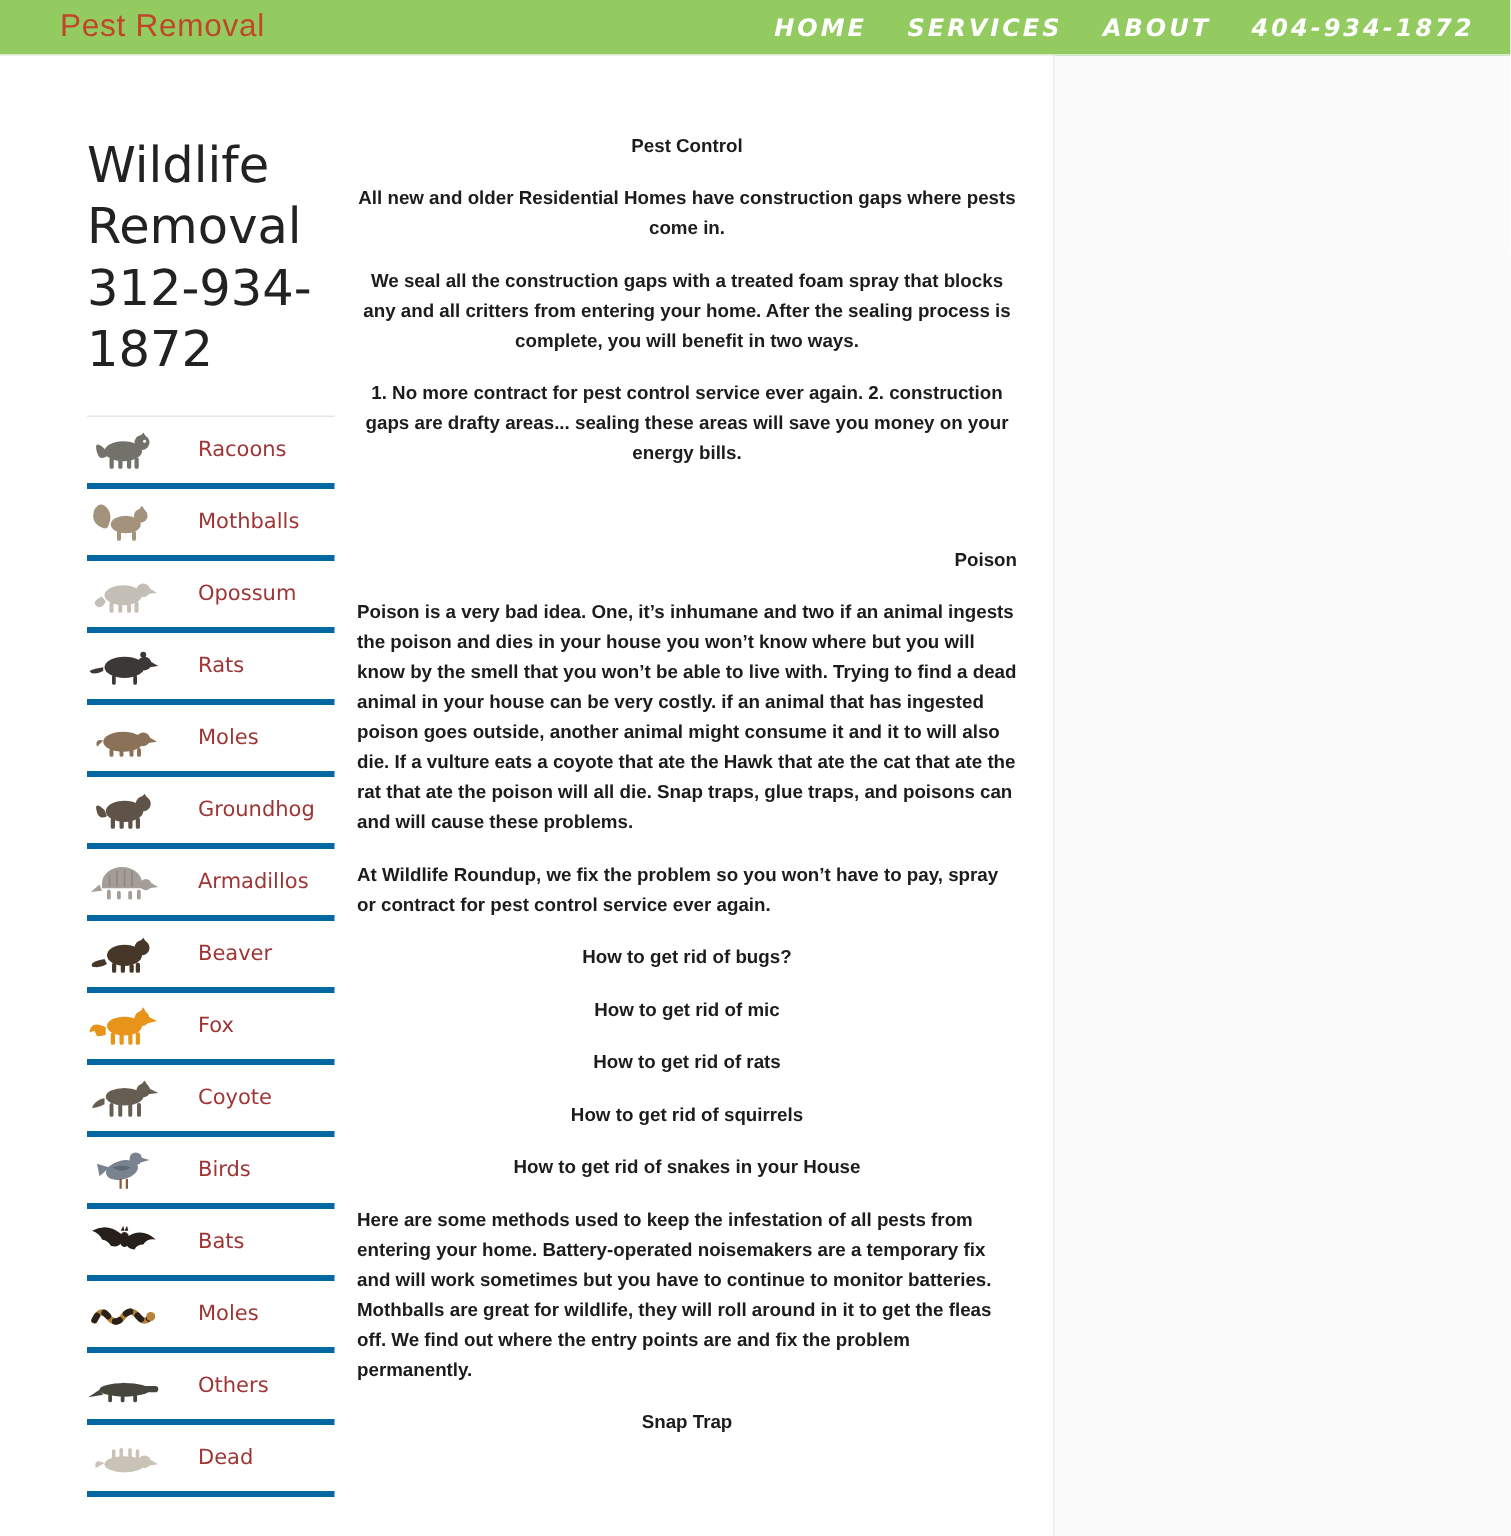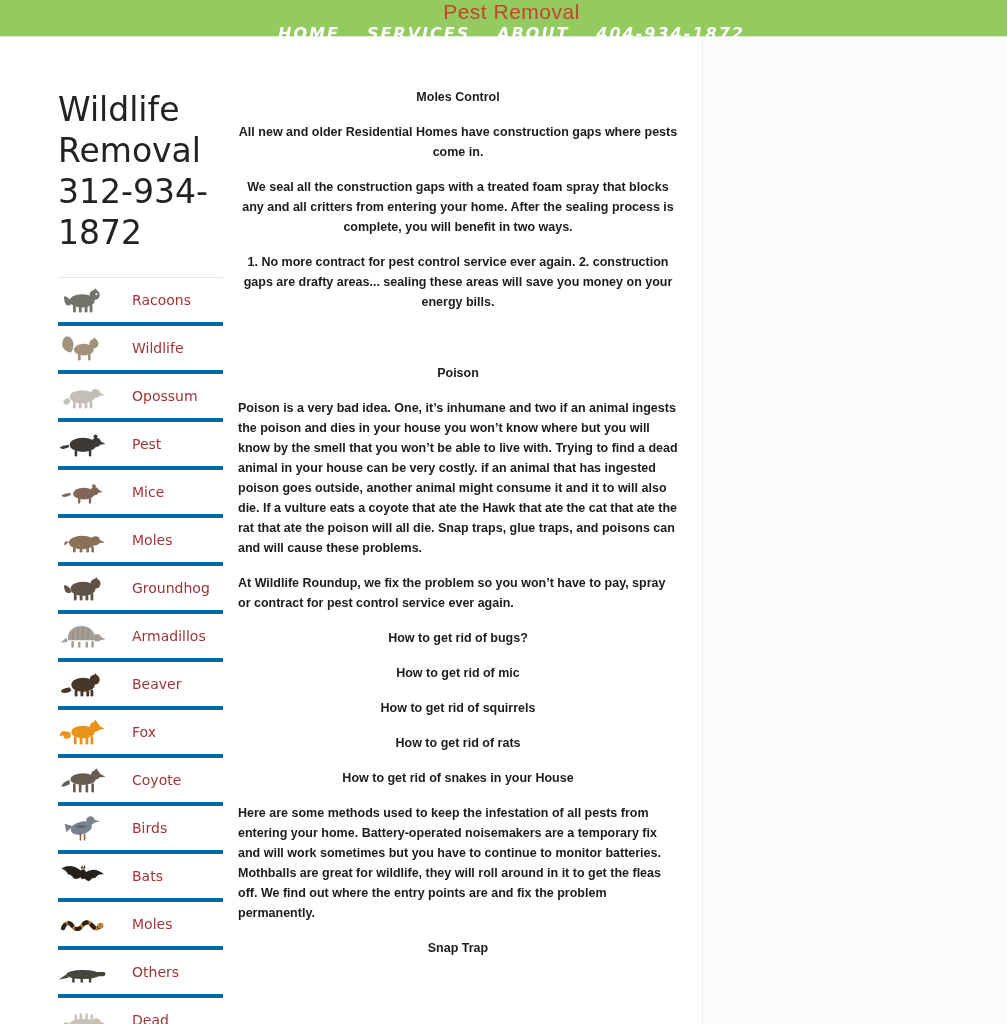--- a/index.html
+++ b/index.html
@@ -15,21 +15,20 @@
 
   
   .topbar {
     height: 37px;
     background: #93cb60;
     display: flex;
     align-items: center;
     justify-content: space-between;
     padding: 0 24px 0 40px;
     border-bottom: 1px solid #d9ead0;
-    flex-direction: column;
   }
   .logo {
     color: #c2452a;
     font-size: 21px;
     font-weight: 500;
     letter-spacing: 0.5px;
     text-decoration: none;
     font-family: "Liberation Sans", sans-serif;
   }
   .nav { display: flex; gap: 27px; align-items: center; }
@@ -95,21 +94,21 @@
     font-weight: bold;
     line-height: 20px;
   }
   .main p, .main h3 {
     margin: 0 0 15px 0;
     font-size: 12.5px;
     font-weight: bold;
     line-height: 20px;
   }
   .main .left { text-align: left; }
-  .main h3.spaced { margin-top: 51px; }
+  .main h3.spaced { margin-top: 51px; text-align: right; }
 </style>
 </head>
 <body>
 
 <div class="page">
 
   <header class="topbar">
     <a class="logo">Pest Removal</a>
     <nav class="nav">
       <a>HOME</a>
@@ -151,21 +150,21 @@
                 <g fill="#a3937d">
                   <path d="M13 23 Q2 19 6 8 Q11 0 17 8 Q21 14 16 23 Z"></path>
                   <ellipse cx="31" cy="20" rx="12" ry="7"></ellipse>
                   <circle cx="43" cy="13" r="5.5"></circle>
                   <polygon points="44,5 48,11 40,10"></polygon>
                   <rect x="24" y="25" width="3.2" height="8" rx="1.5"></rect>
                   <rect x="36" y="25" width="3.2" height="8" rx="1.5"></rect>
                 </g>
               </svg>
           </span>
-          <span class="slabel">Wildlife</span>
+          <span class="slabel">Mothballs</span>
         </a>
 
         <a class="srow">
           <span class="sicon">
             <svg width="50" height="30" viewBox="0 0 60 36">
                 <g fill="#c4bfb6">
                   <path d="M12 20 Q3 24 8 28 Q12 30 15 24 Z"></path>
                   <ellipse cx="29" cy="19" rx="15" ry="8"></ellipse>
                   <circle cx="45" cy="15" r="5.5"></circle>
                   <polygon points="49,13 56,17 49,18"></polygon>
@@ -187,39 +186,23 @@
                   <path d="M13 22 Q4 26 2 22 Q6 20 13 19 Z"></path>
                   <ellipse cx="30" cy="19" rx="16" ry="8.5"></ellipse>
                   <circle cx="46" cy="16" r="5.5"></circle>
                   <polygon points="50,14 57,18 50,19"></polygon>
                   <circle cx="45" cy="9" r="2.4"></circle>
                   <rect x="20" y="25" width="3" height="8" rx="1.5"></rect>
                   <rect x="37" y="25" width="3" height="8" rx="1.5"></rect>
                 </g>
               </svg>
           </span>
-          <span class="slabel">Pest</span>
-        </a>
-
-        <a class="srow">
-          <span class="sicon">
-            <svg width="50" height="30" viewBox="0 0 60 36">
-                <g fill="#82665a">
-                  <path d="M15 22 Q6 26 4 22 Q8 20 15 19 Z"></path>
-                  <ellipse cx="31" cy="20" rx="13" ry="7"></ellipse>
-                  <circle cx="44" cy="17" r="5"></circle>
-                  <polygon points="48,15 54,18 48,19"></polygon>
-                  <circle cx="43" cy="11" r="2.2"></circle>
-                  <rect x="24" y="25" width="2.8" height="7" rx="1.4"></rect>
-                  <rect x="37" y="25" width="2.8" height="7" rx="1.4"></rect>
-                </g>
-              </svg>
-          </span>
-          <span class="slabel">Mice</span>
-        </a>
+          <span class="slabel">Rats</span>
+        </a>
+
 
         <a class="srow">
           <span class="sicon">
             <svg width="50" height="30" viewBox="0 0 60 36">
                 <g fill="#8a7158">
                   <ellipse cx="29" cy="21" rx="16" ry="8"></ellipse>
                   <circle cx="45" cy="19" r="5.5"></circle>
                   <polygon points="49,17 56,21 49,22"></polygon>
                   <rect x="18" y="26" width="3.2" height="7" rx="1.5"></rect>
                   <rect x="26" y="27" width="3.2" height="6" rx="1.5"></rect>
@@ -403,33 +386,33 @@
                 </g>
               </svg>
           </span>
           <span class="slabel">Dead</span>
         </a>
 
       </div>
     </aside>
 
     <main class="main">
-      <h3>Moles Control</h3>
+      <h3>Pest Control</h3>
       <p>All new and older Residential Homes have construction gaps where pests come in.</p>
       <p>We seal all the construction gaps with a treated foam spray that blocks any and all critters from entering your home. After the sealing process is complete, you will benefit in two ways.</p>
       <p>1. No more contract for pest control service ever again. 2. construction gaps are drafty areas... sealing these areas will save you money on your energy bills.</p>
 
       <h3 class="spaced">Poison</h3>
       <p class="left">Poison is a very bad idea. One, it’s inhumane and two if an animal ingests the poison and dies in your house you won’t know where but you will know by the smell that you won’t be able to live with. Trying to find a dead animal in your house can be very costly. if an animal that has ingested poison goes outside, another animal might consume it and it to will also die. If a vulture eats a coyote that ate the Hawk that ate the cat that ate the rat that ate the poison will all die.  Snap traps, glue traps, and poisons can and will cause these problems.</p>
       <p class="left">At Wildlife Roundup, we fix the problem so you won’t have to pay, spray or contract for pest control service ever again.</p>
 
       <p>How to get rid of bugs?</p>
       <p>How to get rid of mic</p>
+      <p>How to get rid of rats</p>
       <p>How to get rid of squirrels</p>
-      <p>How to get rid of rats</p>
       <p>How to get rid of snakes in your House</p>
 
       <p class="left">Here are some methods used to keep the infestation of all pests from entering your home. Battery-operated noisemakers are a temporary fix and will work sometimes but you have to continue to monitor batteries. Mothballs are great for wildlife, they will roll around in it to get the fleas off. We find out where the entry points are and fix the problem permanently.</p>
 
       <h3>Snap Trap</h3>
     </main>
 
   </div>
 </div>
 

